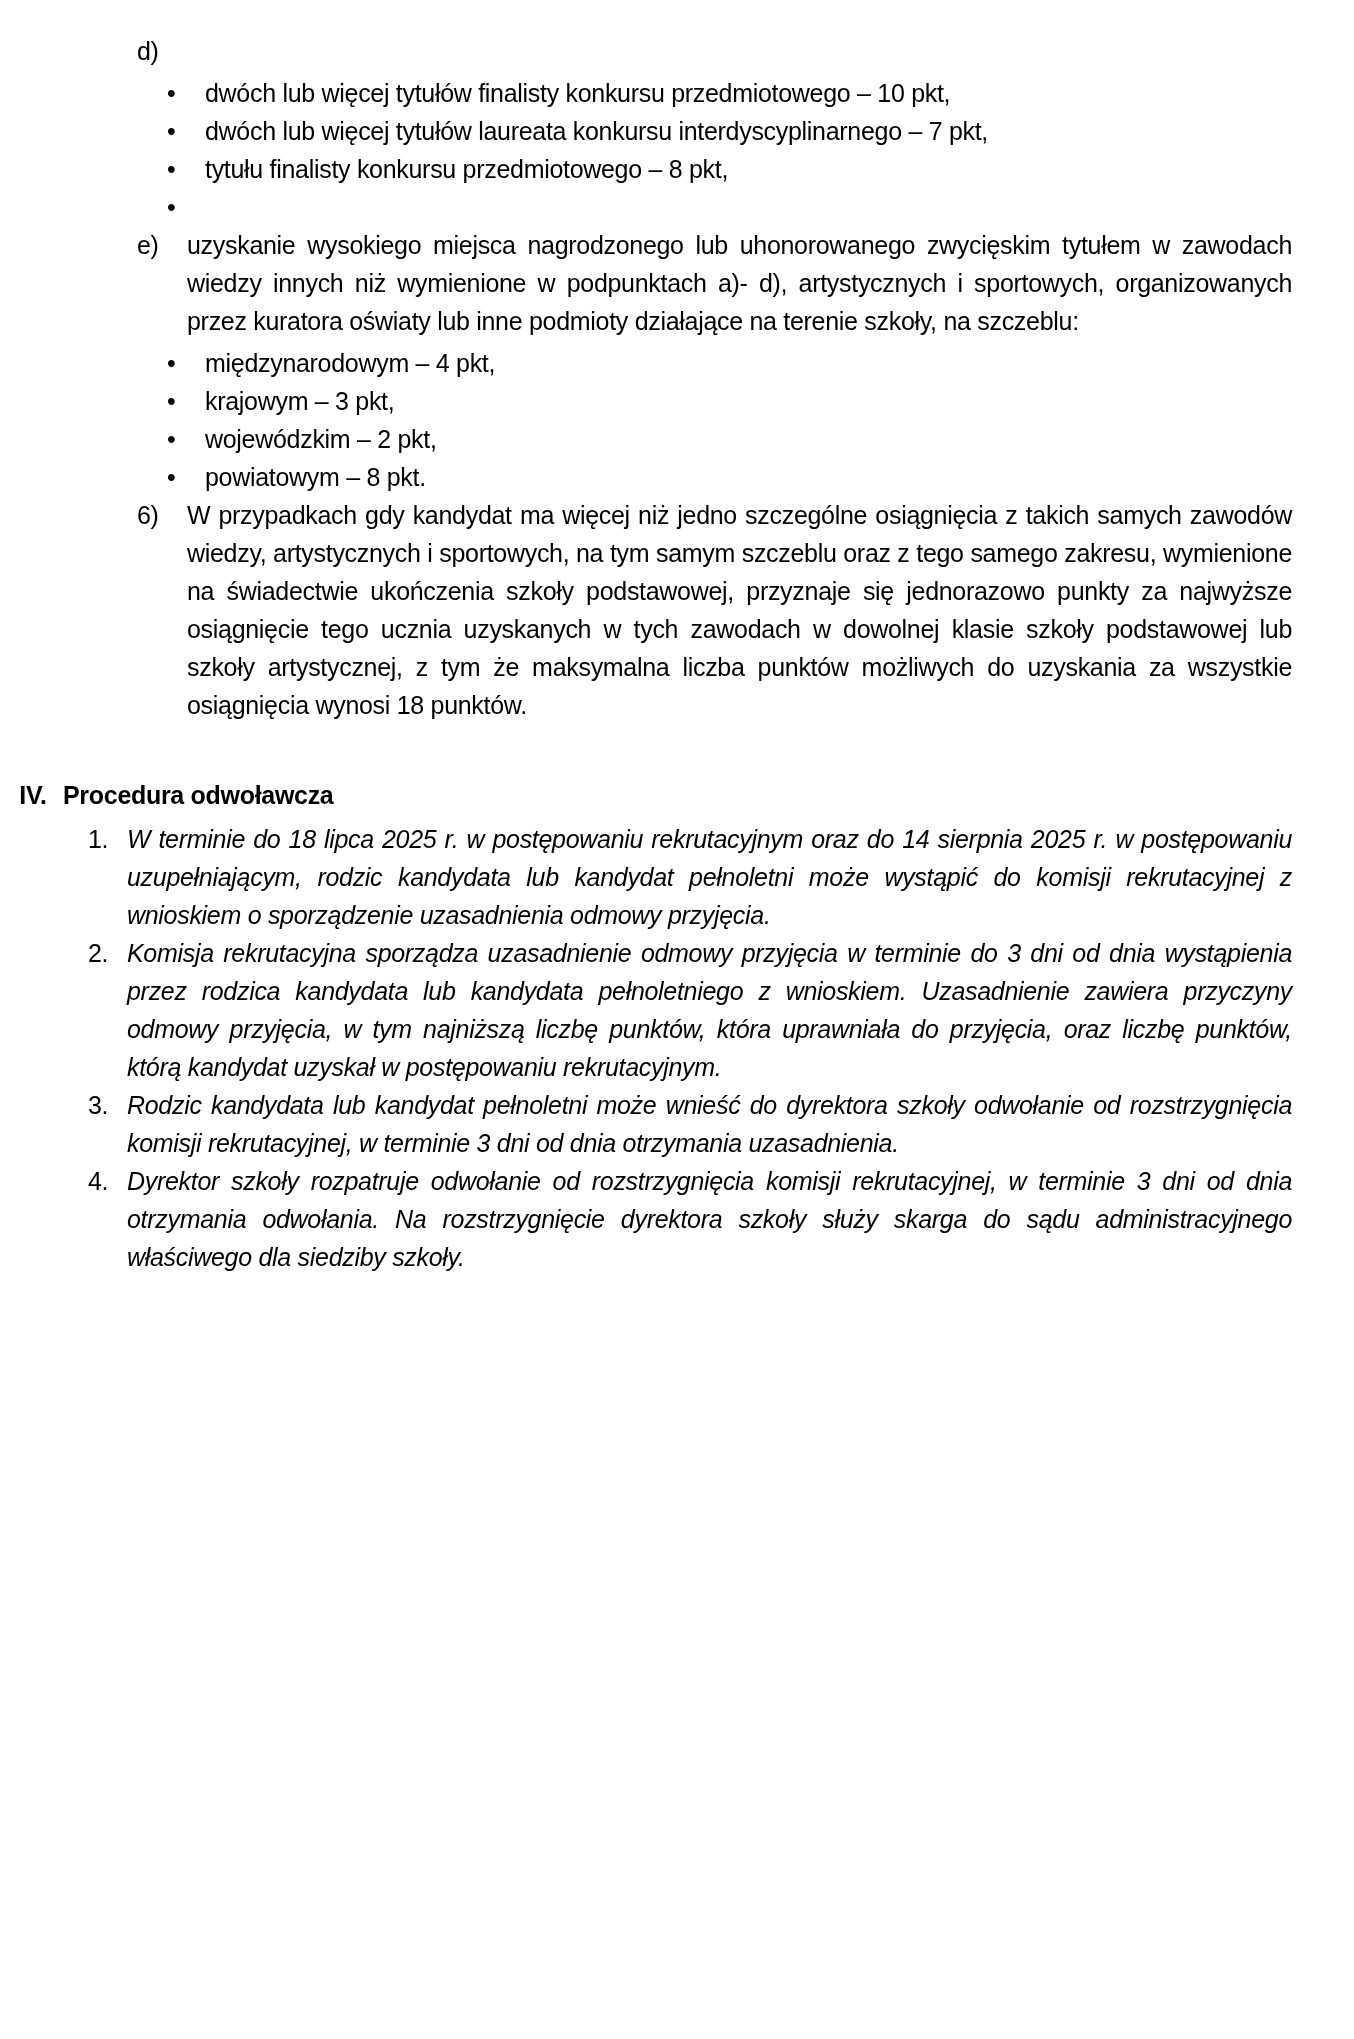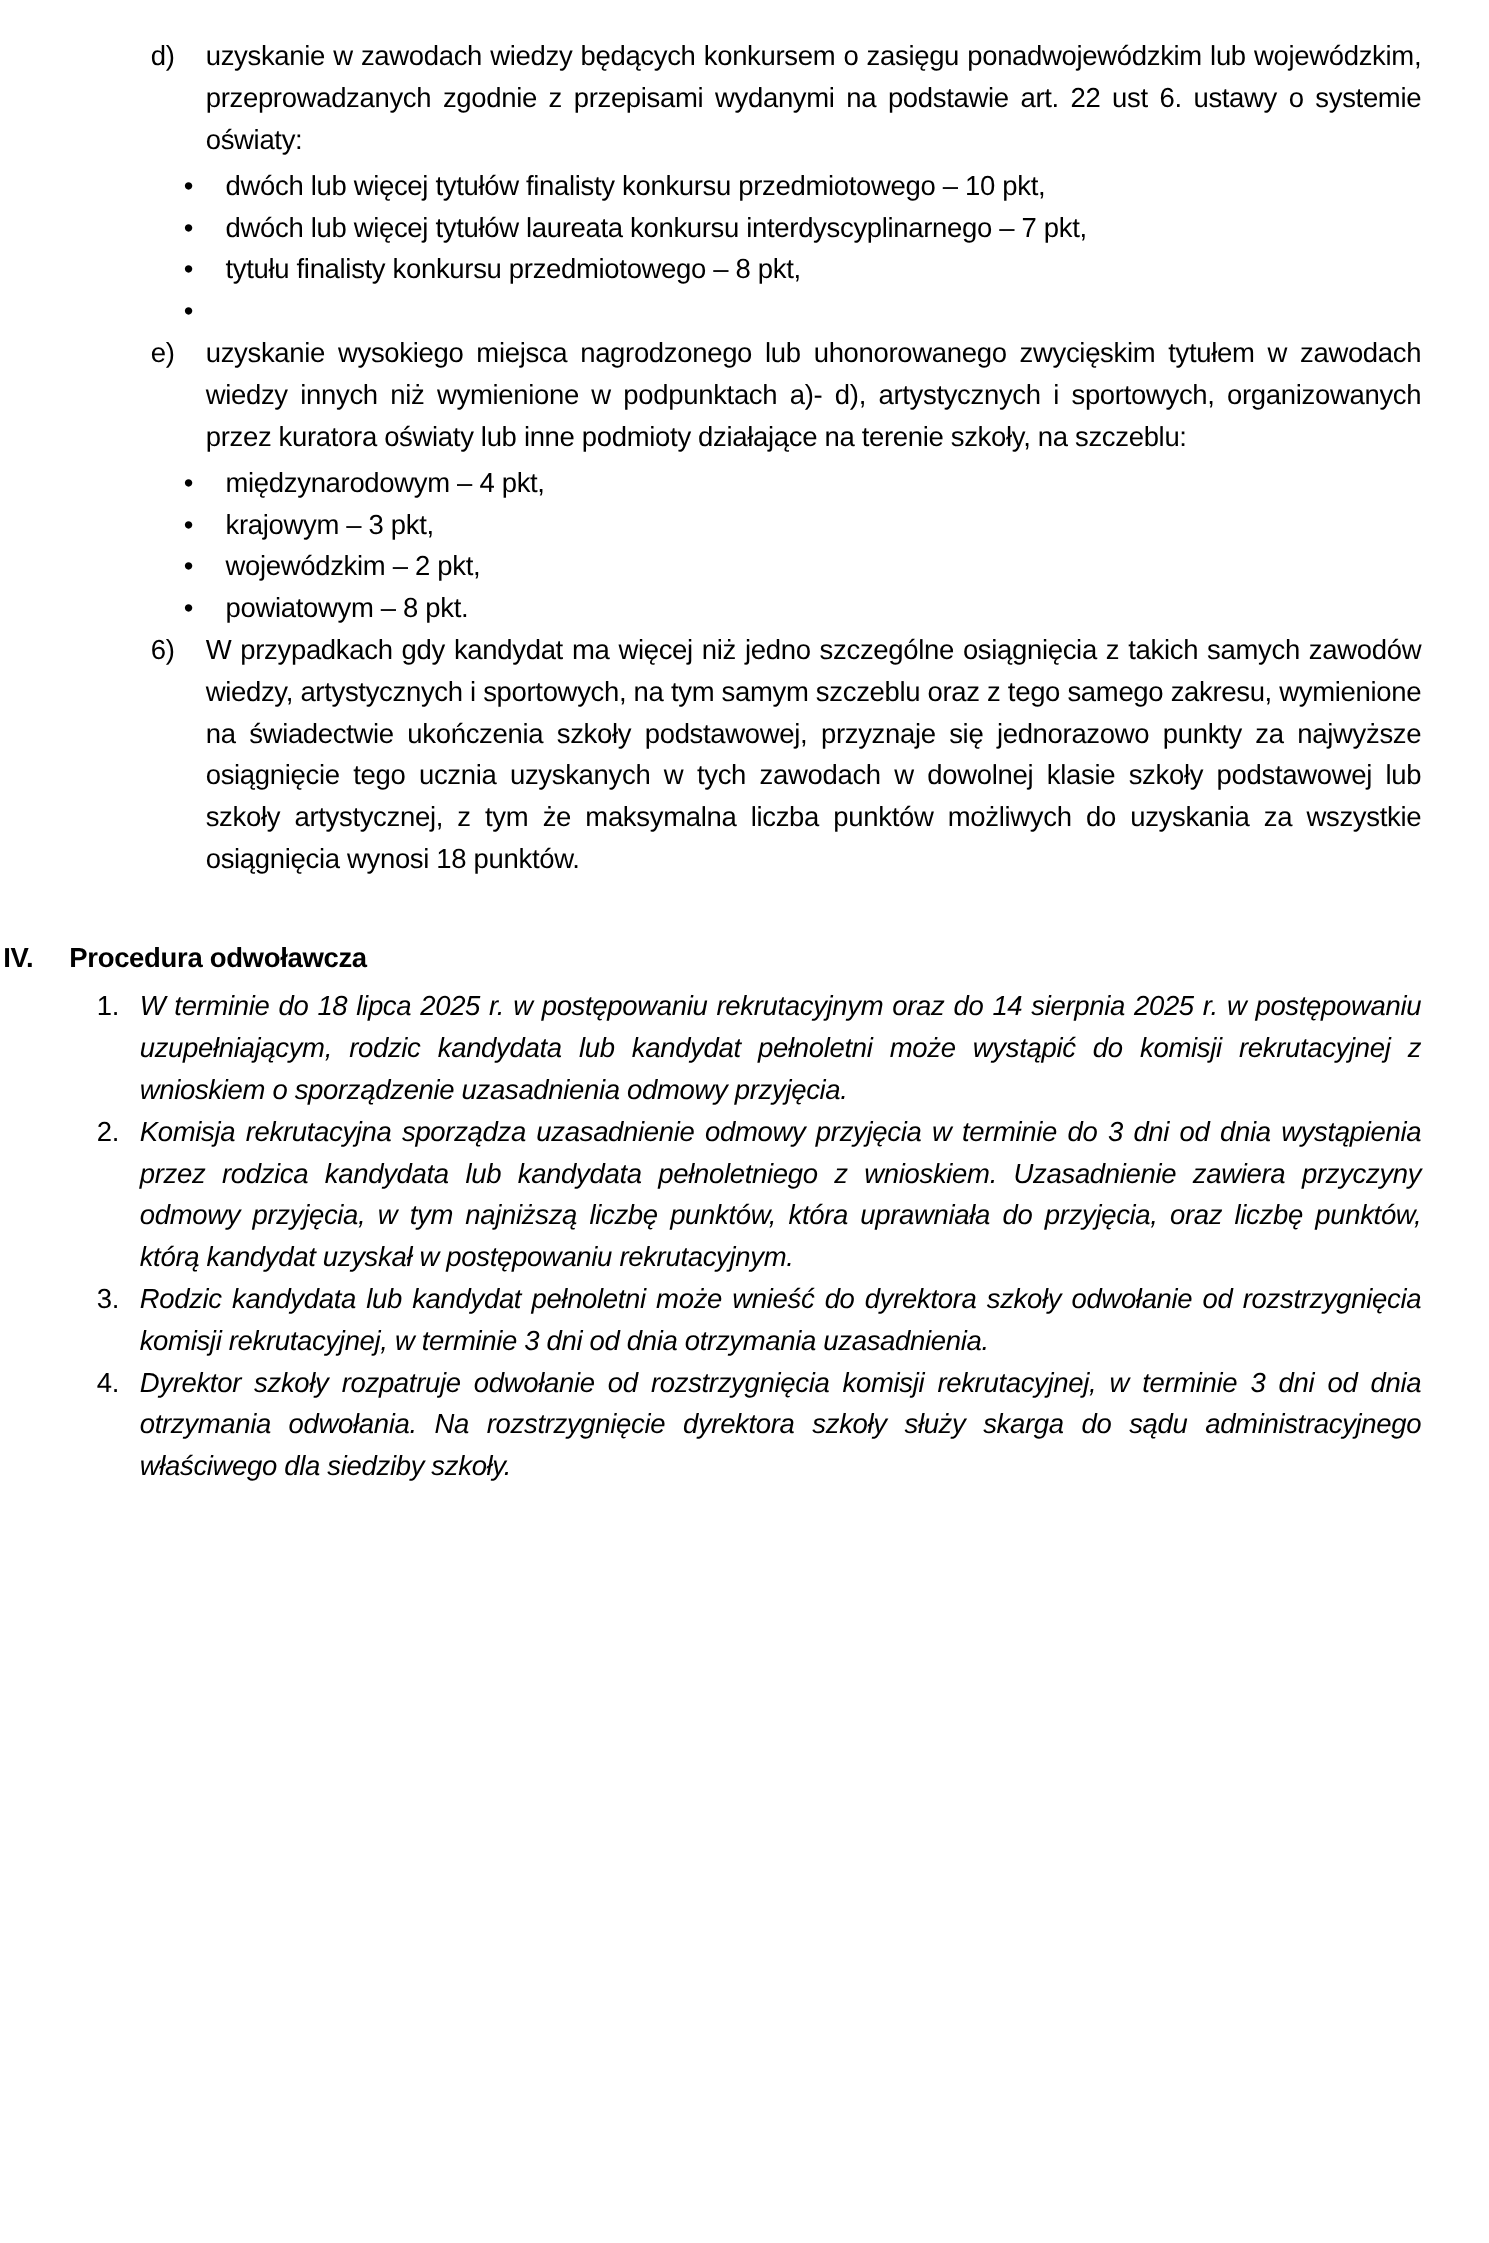--- a/index.html
+++ b/index.html
@@ -20,35 +20,34 @@
   
   .li { display: flex; }
   .li .marker { flex: 0 0 50px; margin-left: 137px; }
   .li .body { width: 1105px; text-align: justify; }
   
   .bullet-group { margin-top: 4px; }
   .brow { display: flex; }
   .brow .dot { flex: 0 0 38px; margin-left: 167px; }
   
   .heading { display: flex; font-weight: bold; margin-top: 52px; }
-  .heading .hnum { flex: 0 0 60px; margin-left: 3px; }
+  .heading .hnum { flex: 0 0 60px; margin-left: 3px; text-align: center; }
   
   .num-list { margin-top: 6px; }
   .nli { display: flex; }
   .nli .marker { flex: 0 0 39px; margin-left: 88px; }
   .nli .body { width: 1165px; text-align: justify; font-style: italic; }
 </style>
 </head>
 <body>
 
 <div class="page">
 
   <div class="li">
     <span class="marker">d)</span>
-    <p class="body">uzyskanie w zawodach wiedzy będących konkursem o zasięgu ponadwojewódzkim lub wojewódzkim, przeprowadzanych zgodnie z przepisami wydanymi na podstawie art. 22 ust 6. ustawy o systemie oświaty:</p>
   </div>
 
   <div class="bullet-group">
     <div class="brow">
       <span class="dot">•</span>
       <span class="btxt">dwóch lub więcej tytułów finalisty konkursu przedmiotowego – 10 pkt,</span>
     </div>
     <div class="brow">
       <span class="dot">•</span>
       <span class="btxt">dwóch lub więcej tytułów laureata konkursu interdyscyplinarnego – 7 pkt,</span>

